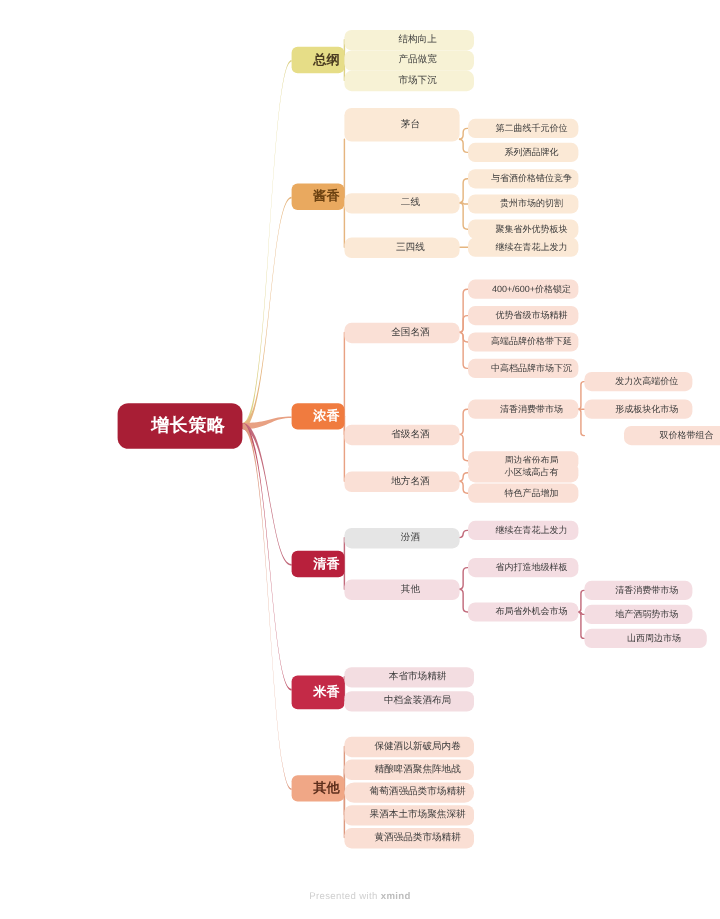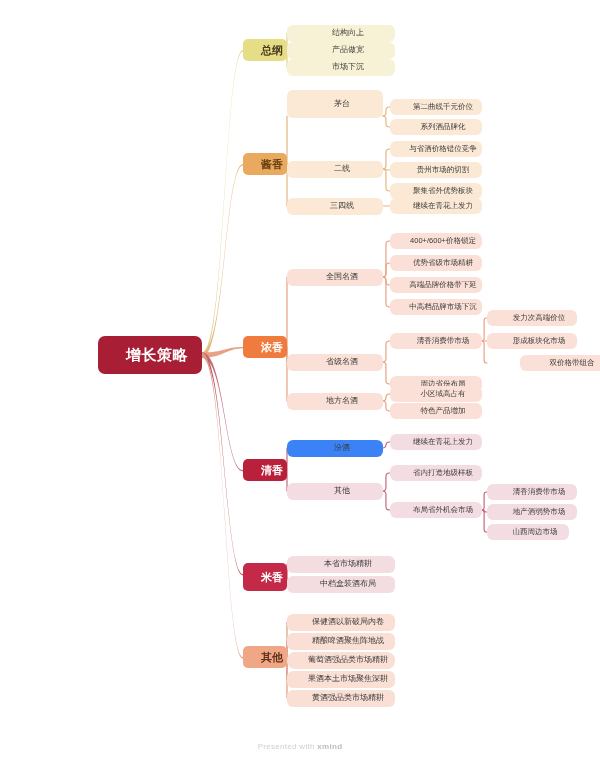--- a/index.html
+++ b/index.html
@@ -117,21 +117,21 @@
       <path d="M 287 574 L 287 574 Q 287 574 287 574 L 287 564 Q 287 564 287 564 L 287 564" fill="none" stroke="#c0566b" stroke-width="1.2" stroke-linecap="round"></path>
       <path d="M 287 574 L 287 574 Q 287 574 287 574 L 287 584 Q 287 584 287 584 L 287 584" fill="none" stroke="#c0566b" stroke-width="1.2" stroke-linecap="round"></path>
       <path d="M 202 352.4 C 224.55 352.4, 224.55 657, 243 657 L 243 658.4 C 224.55 658.4, 224.55 357.6, 202 357.6 Z" fill="#dd9a80"></path>
       <path d="M 287 657 L 287 657 Q 287 657 287 657 L 287 622 Q 287 622 287 622 L 287 622" fill="none" stroke="#dd9a80" stroke-width="1.2" stroke-linecap="round"></path>
       <path d="M 287 657 L 287 657 Q 287 657 287 657 L 287 641 Q 287 641 287 641 L 287 641" fill="none" stroke="#dd9a80" stroke-width="1.2" stroke-linecap="round"></path>
       <path d="M 287 657 L 287 657 Q 287 657 287 657 L 287 660 Q 287 660 287 660 L 287 660" fill="none" stroke="#dd9a80" stroke-width="1.2" stroke-linecap="round"></path>
       <path d="M 287 657 L 287 657 Q 287 657 287 657 L 287 679 Q 287 679 287 679 L 287 679" fill="none" stroke="#dd9a80" stroke-width="1.2" stroke-linecap="round"></path>
       <path d="M 287 657 L 287 657 Q 287 657 287 657 L 287 698 Q 287 698 287 698 L 287 698" fill="none" stroke="#dd9a80" stroke-width="1.2" stroke-linecap="round"></path>
     </svg>
   <div id="nodes">
-      <div class="node root" style="left: 98px; top: 336px; width: 104px; height: 38px; background: rgb(168, 30, 53); color: rgb(255, 255, 255); font-size: 15px;">
+      <div class="node root" style="left: 98px; top: 336px; width: 104px; height: 38px; background: rgb(168, 30, 53); color: rgb(255, 255, 255); font-size: 15px; border-radius: 9px;">
         <span>增长策略</span>
       </div>
       <div class="node branch" style="left: 243px; top: 39px; width: 44px; height: 22px; background: rgb(230, 221, 135); color: rgb(74, 59, 32); font-size: 11px;">
         <span>总纲</span>
       </div>
       <div class="node leaf" style="left: 287px; top: 24.5px; width: 108px; height: 17px; background: rgb(247, 242, 213); color: rgb(58, 58, 58); font-size: 8px;">
         <span>结构向上</span>
       </div>
       <div class="node leaf" style="left: 287px; top: 41.5px; width: 108px; height: 17px; background: rgb(247, 242, 213); color: rgb(58, 58, 58); font-size: 8px;">
         <span>产品做宽</span>
@@ -210,42 +210,42 @@
       </div>
       <div class="node leaf2" style="left: 390px; top: 386px; width: 92px; height: 16px; background: rgb(250, 224, 214); color: rgb(58, 58, 58); font-size: 7.5px;">
         <span>小区域高占有</span>
       </div>
       <div class="node leaf2" style="left: 390px; top: 403px; width: 92px; height: 16px; background: rgb(250, 224, 214); color: rgb(58, 58, 58); font-size: 7.5px;">
         <span>特色产品增加</span>
       </div>
       <div class="node branch" style="left: 243px; top: 459px; width: 44px; height: 22px; background: rgb(184, 32, 60); color: rgb(255, 255, 255); font-size: 11px;">
         <span>清香</span>
       </div>
-      <div class="node leaf" style="left: 287px; top: 439.5px; width: 96px; height: 17px; background: #3b82f6; color: rgb(58, 58, 58); font-size: 8px;">
+      <div class="node leaf" style="left: 287px; top: 439.5px; width: 96px; height: 17px; background: #e5e5e5; color: rgb(58, 58, 58); font-size: 8px;">
         <span>汾酒</span>
       </div>
       <div class="node leaf2" style="left: 390px; top: 434px; width: 92px; height: 16px; background: rgb(244, 221, 226); color: rgb(58, 58, 58); font-size: 7.5px;">
         <span>继续在青花上发力</span>
       </div>
       <div class="node leaf" style="left: 287px; top: 482.5px; width: 96px; height: 17px; background: rgb(244, 221, 226); color: rgb(58, 58, 58); font-size: 8px;">
         <span>其他</span>
       </div>
       <div class="node leaf2" style="left: 390px; top: 465px; width: 92px; height: 16px; background: rgb(244, 221, 226); color: rgb(58, 58, 58); font-size: 7.5px;">
         <span>省内打造地级样板</span>
       </div>
       <div class="node leaf2" style="left: 390px; top: 502px; width: 92px; height: 16px; background: rgb(244, 221, 226); color: rgb(58, 58, 58); font-size: 7.5px;">
         <span>布局省外机会市场</span>
       </div>
       <div class="node leaf2" style="left: 487px; top: 484px; width: 90px; height: 16px; background: rgb(244, 221, 226); color: rgb(58, 58, 58); font-size: 7.5px;">
         <span>清香消费带市场</span>
       </div>
       <div class="node leaf2" style="left: 487px; top: 504px; width: 90px; height: 16px; background: rgb(244, 221, 226); color: rgb(58, 58, 58); font-size: 7.5px;">
         <span>地产酒弱势市场</span>
       </div>
-      <div class="node leaf2" style="left: 487px; top: 524px; width: 82px; height: 16px; background: rgb(244, 221, 226); color: rgb(58, 58, 58); font-size: 7.5px;">
+      <div class="node leaf2" style="left: 487px; top: 524px; width: 102px; height: 16px; background: rgb(244, 221, 226); color: rgb(58, 58, 58); font-size: 7.5px;">
         <span>山西周边市场</span>
       </div>
       <div class="node branch" style="left: 243px; top: 563px; width: 44px; height: 28px; background: rgb(196, 42, 71); color: rgb(255, 255, 255); font-size: 11px;">
         <span>米香</span>
       </div>
       <div class="node leaf" style="left: 287px; top: 555.5px; width: 108px; height: 17px; background: rgb(243, 221, 225); color: rgb(58, 58, 58); font-size: 8px;">
         <span>本省市场精耕</span>
       </div>
       <div class="node leaf" style="left: 287px; top: 575.5px; width: 108px; height: 17px; background: rgb(243, 221, 225); color: rgb(58, 58, 58); font-size: 8px;">
         <span>中档盒装酒布局</span>

